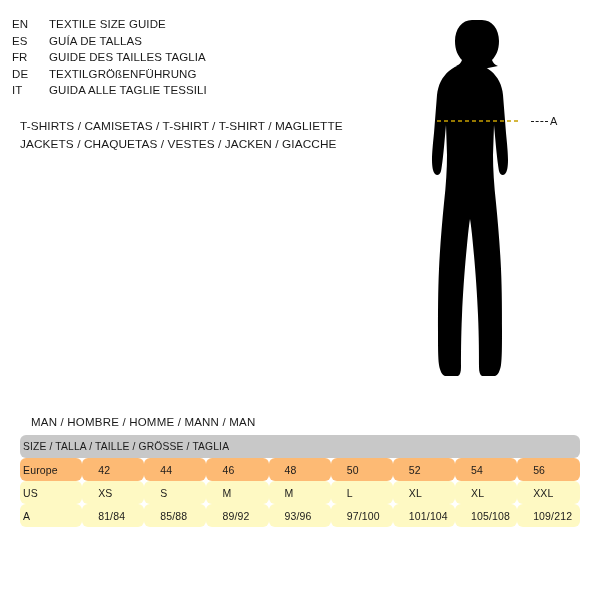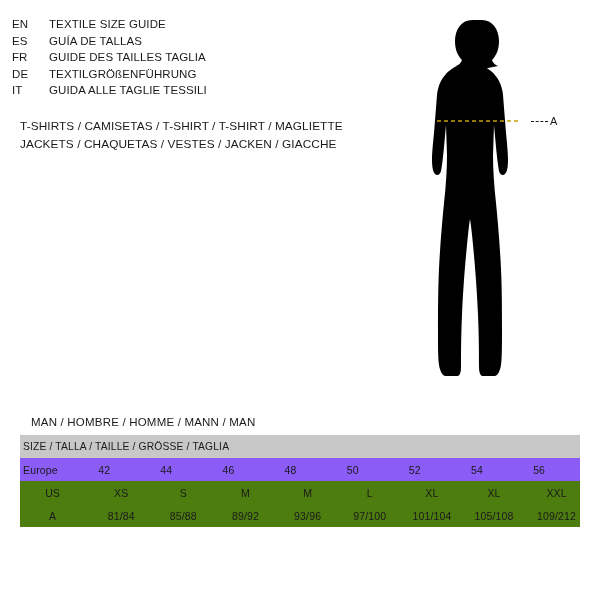--- a/index.html
+++ b/index.html
@@ -108,31 +108,31 @@
     width: 560px;
     font-size: 10.5px;
     color: #1a1a1a;
     table-layout: fixed;
   }
   table.size-table td {
     padding: 3px 0 3px 16px;
     height: 17px;
     vertical-align: middle;
     letter-spacing: 0.15px;
+    border-radius: 6px;
   }
   .row-header td {
     background: #c8c8c8;
     font-size: 10.3px;
   }
   .row-shade td {
-    background: #4d7c0f;
-    text-align: center;
+    background: #fef9c3;
   }
   .row-plain td {
-    background: #8b5cf6;
+    background: #fdba74;
   }
   .col-label {
     width: 85px;
     padding-left: 3px !important;
   }
   .col-val {
     width: 67.8px;
     text-align: left;
   }
   .footnote {

